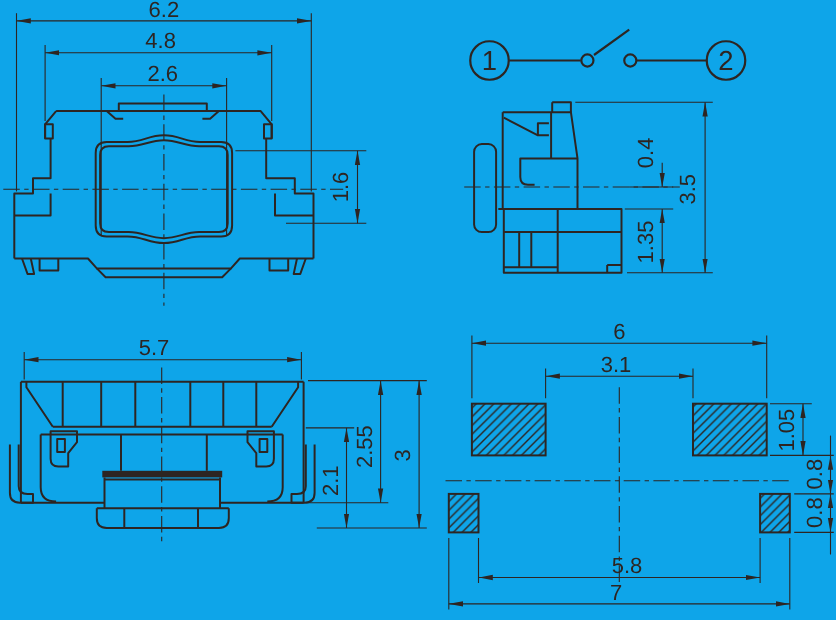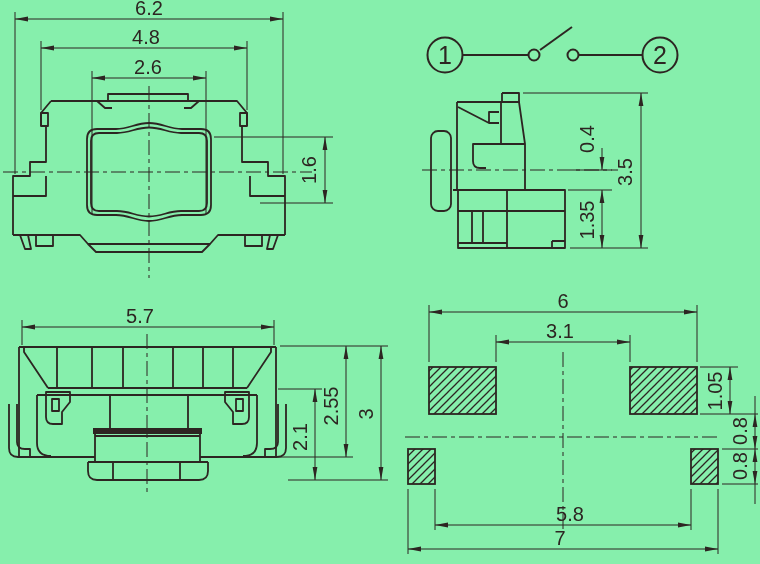--- a/index.html
+++ b/index.html
@@ -1,16 +1,16 @@
 <!DOCTYPE html>
 <html><head>
 <meta charset="utf-8">
 <style>
   html,body{margin:0;padding:0;background:#ffffff;}
-  .page{position:relative;width:760px;height:564px;background:#86efac;overflow:hidden;
+  .page{position:relative;width:760px;height:564px;background:#0ea5e9;overflow:hidden;
         font-family:"Liberation Sans", sans-serif;}
   svg{display:block;}
   .ol{fill:none;stroke:#2d2522;stroke-width:1.8;stroke-linejoin:round;}
   .dim line, .dim path{stroke:#2d2522;stroke-width:1;fill:none;}
   .dim text{fill:#2d2522;font-size:20px;font-family:"Liberation Sans",sans-serif;}
   .cl{stroke:#2d2522;stroke-width:1;fill:none;stroke-dasharray:15 4 4 4;}
   .pad{stroke:#2d2522;stroke-width:1.8;}
   .band{fill:#2d2522;stroke:none;}
   .circ{fill:none;stroke:#2d2522;stroke-width:2;}
   .circ-txt{fill:#2d2522;font-size:25px;font-family:"Liberation Sans",sans-serif;}

